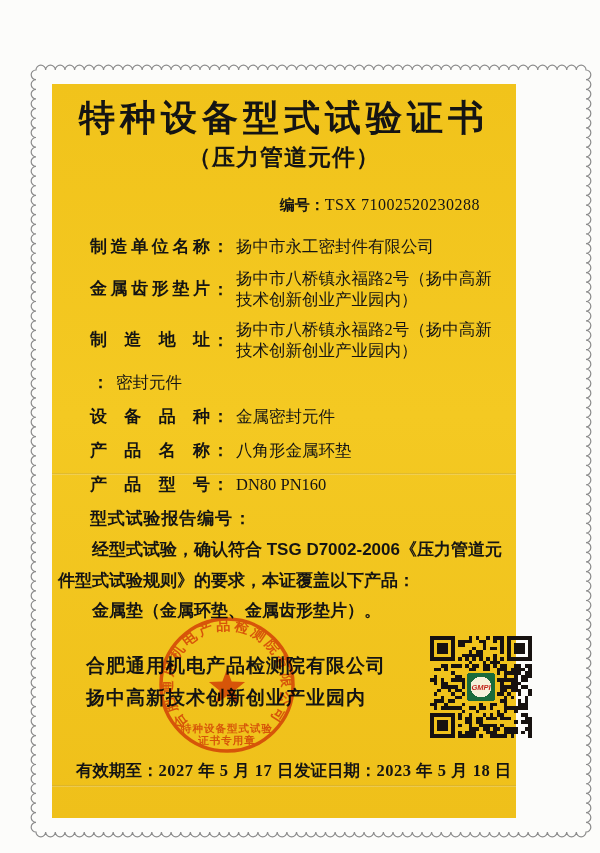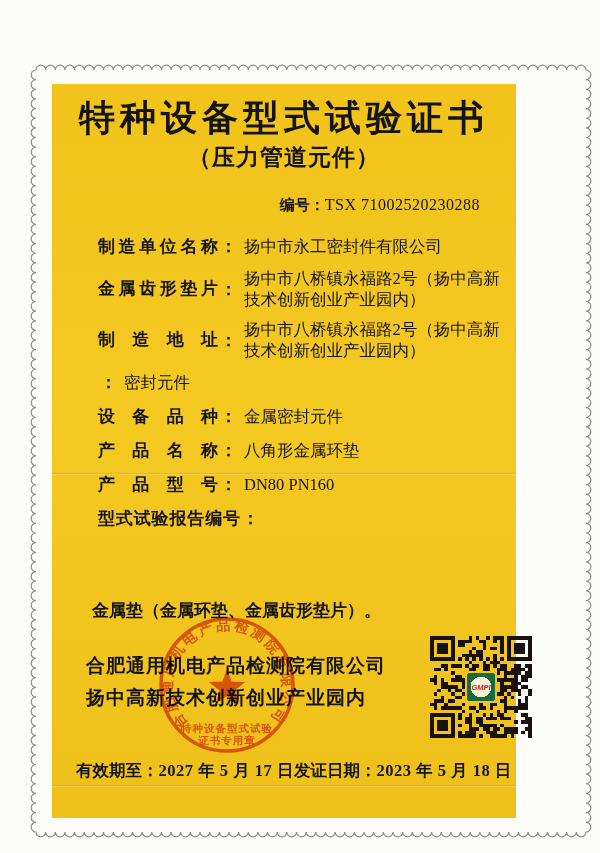--- a/index.html
+++ b/index.html
@@ -37,21 +37,21 @@
   .cert-subtitle{
     position:absolute;top:58px;left:0;right:0;text-align:center;
     font-size:23px;font-weight:bold;letter-spacing:1px;
   }
   .number-line{
     position:absolute;top:112px;right:36px;font-size:15px;white-space:nowrap;
   }
   .number-line .lbl{font-weight:bold;}
   .number-line .val{font-family:"Liberation Serif",serif;font-size:16px;letter-spacing:.5px;}
 
-  .fields{position:absolute;top:150px;left:38px;right:14px;margin-left:8px;}
+  .fields{position:absolute;top:150px;left:38px;right:14px;}
   .f-row{display:flex;align-items:center;margin-bottom:9px;min-height:25px;}
   .f-label{
     display:inline-block;width:120px;flex:0 0 120px;
     text-align:justify;text-align-last:justify;
     font-weight:bold;font-size:17px;line-height:22px;
   }
   .f-row.wide .f-label{width:142px;flex:0 0 142px;}
   .f-colon{font-weight:bold;font-size:17px;margin:0 7px 0 2px;}
   .f-value{
     font-family:"Liberation Serif",serif;font-size:16.5px;line-height:21px;
@@ -136,20 +136,21 @@
         <span class="f-label">产品型号</span>
         <span class="f-colon">：</span>
         <span class="f-value">DN80 PN160</span>
       </div>
       <div class="f-row wide">
         <span class="f-label">型式试验报告编号</span>
         <span class="f-colon">：</span>
       </div>
     </div>
 
+    <div class="statement">经型式试验，确认符合 TSG D7002-2006《压力管道元件型式试验规则》的要求，本证覆盖以下产品：</div>
     <div class="products">金属垫（金属环垫、金属齿形垫片）。</div>
 
     <div class="issuer">
       <div>合肥通用机电产品检测院有限公司</div>
       <div>扬中高新技术创新创业产业园内</div>
     </div>
 
     <svg class="seal" viewBox="0 0 150 150">
       <circle cx="75" cy="75" r="66" fill="none" stroke="#DE4F28" stroke-width="3.5"></circle>
       <path id="sealArc" d="M 36.1 113.9 A 55 55 0 1 1 113.9 113.9" fill="none"></path>

